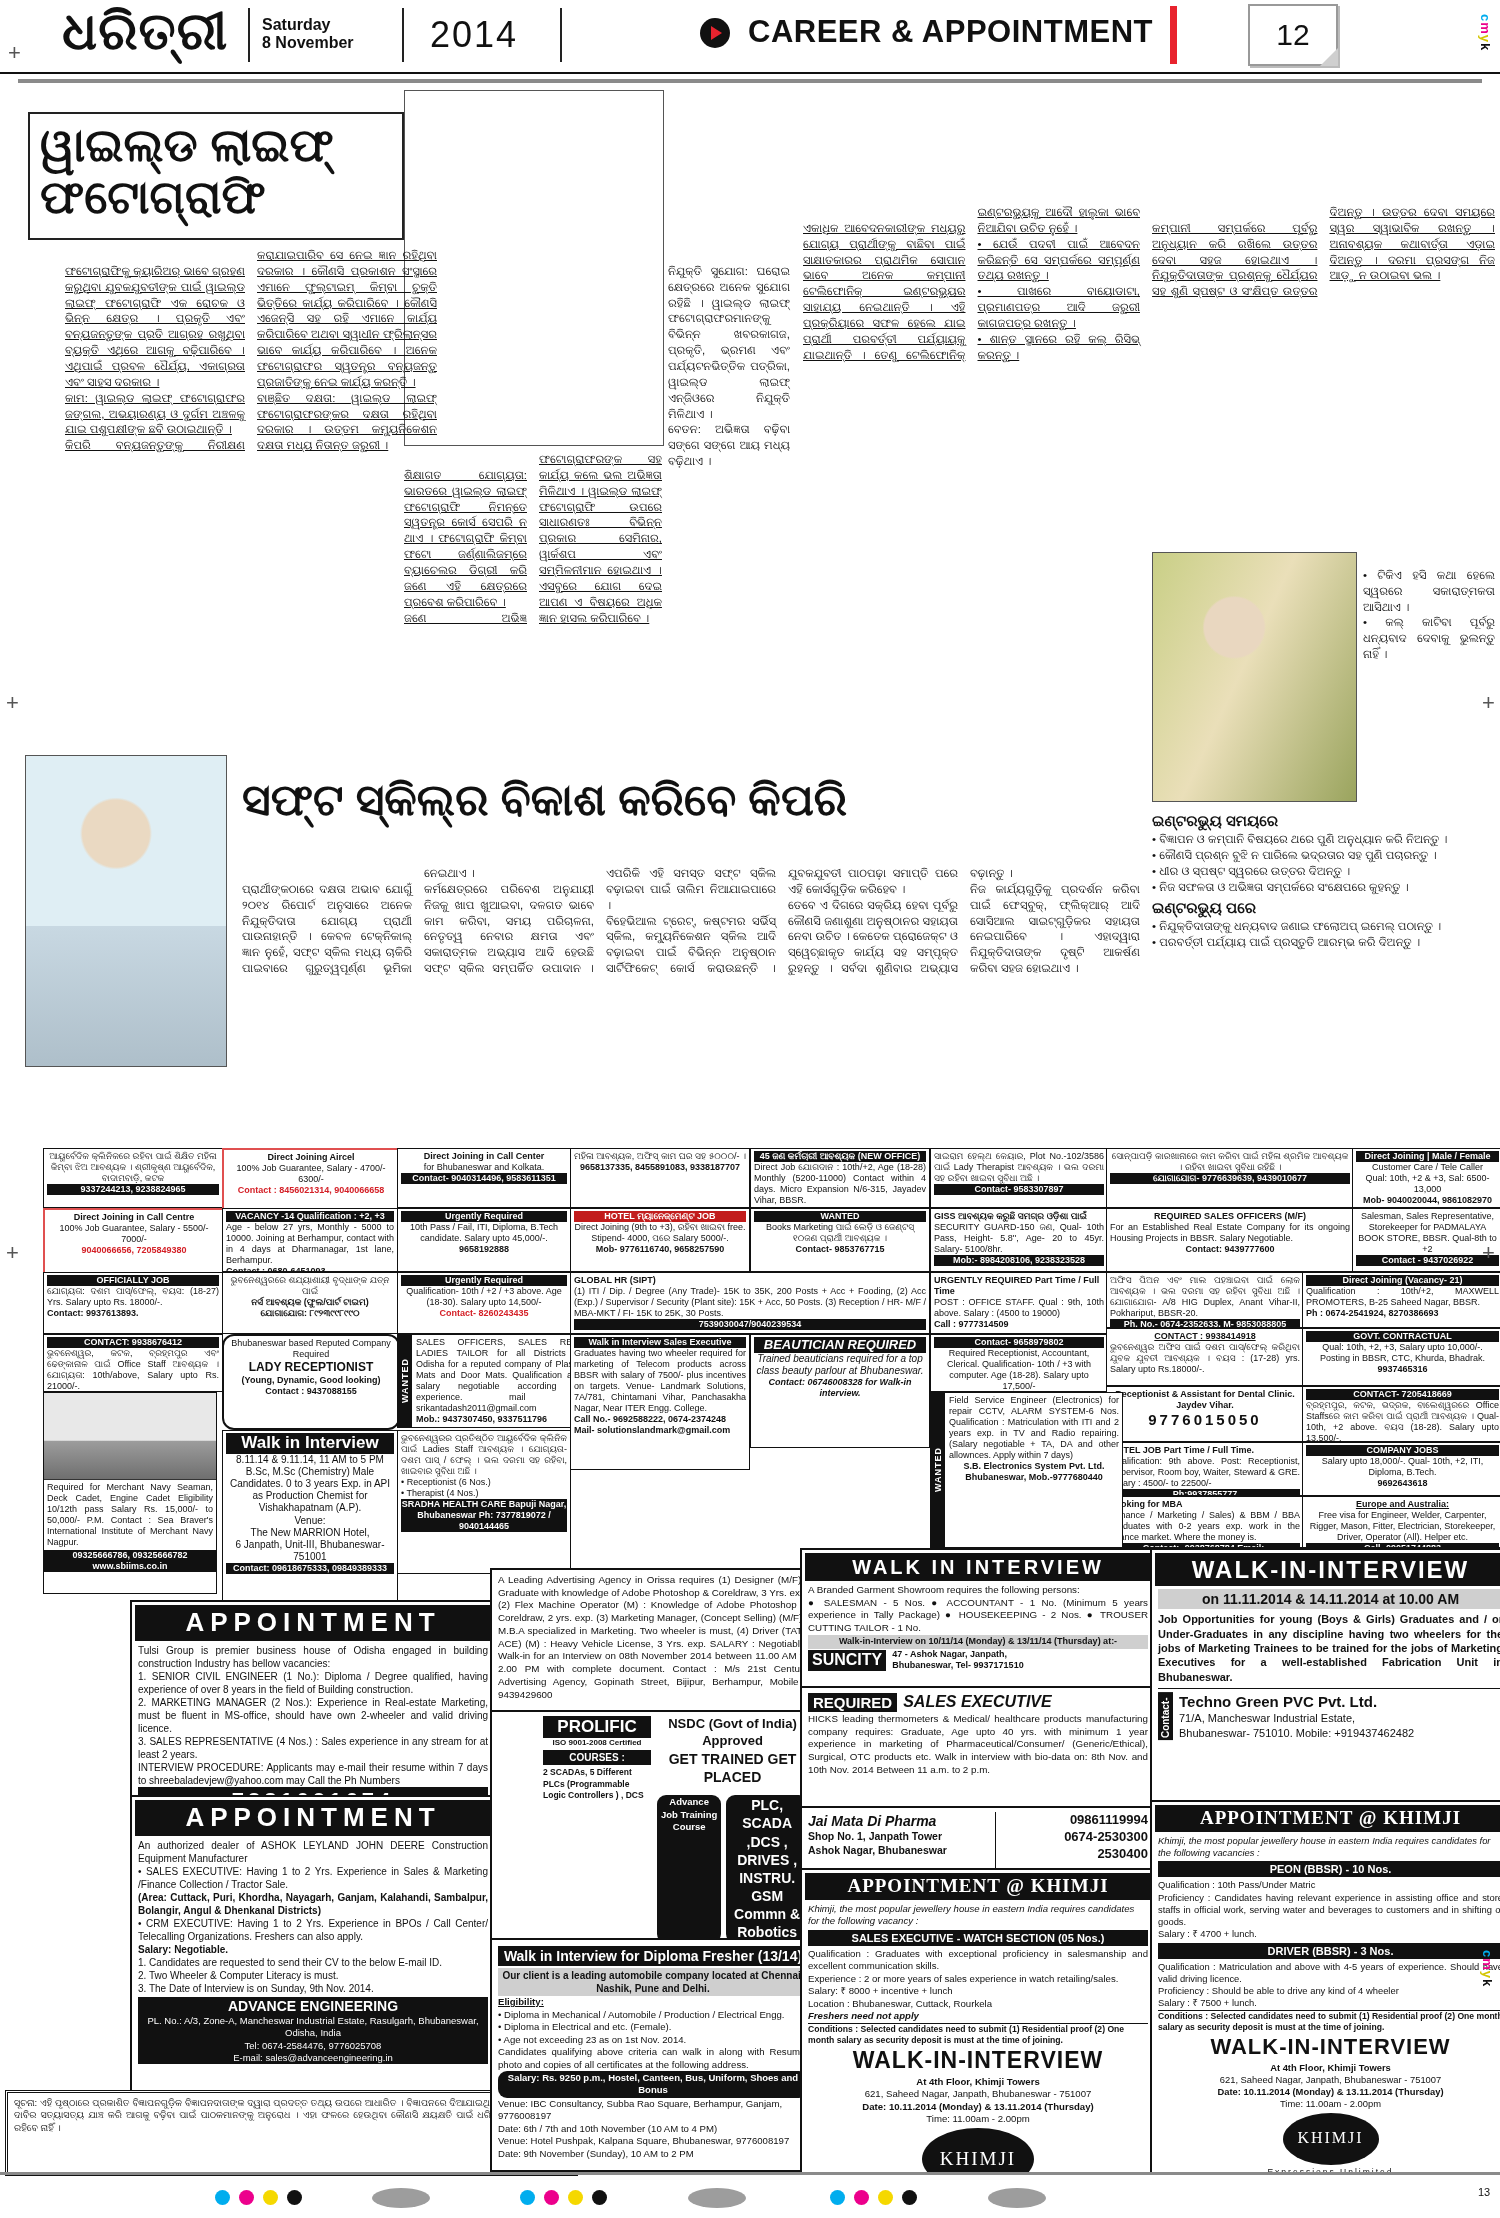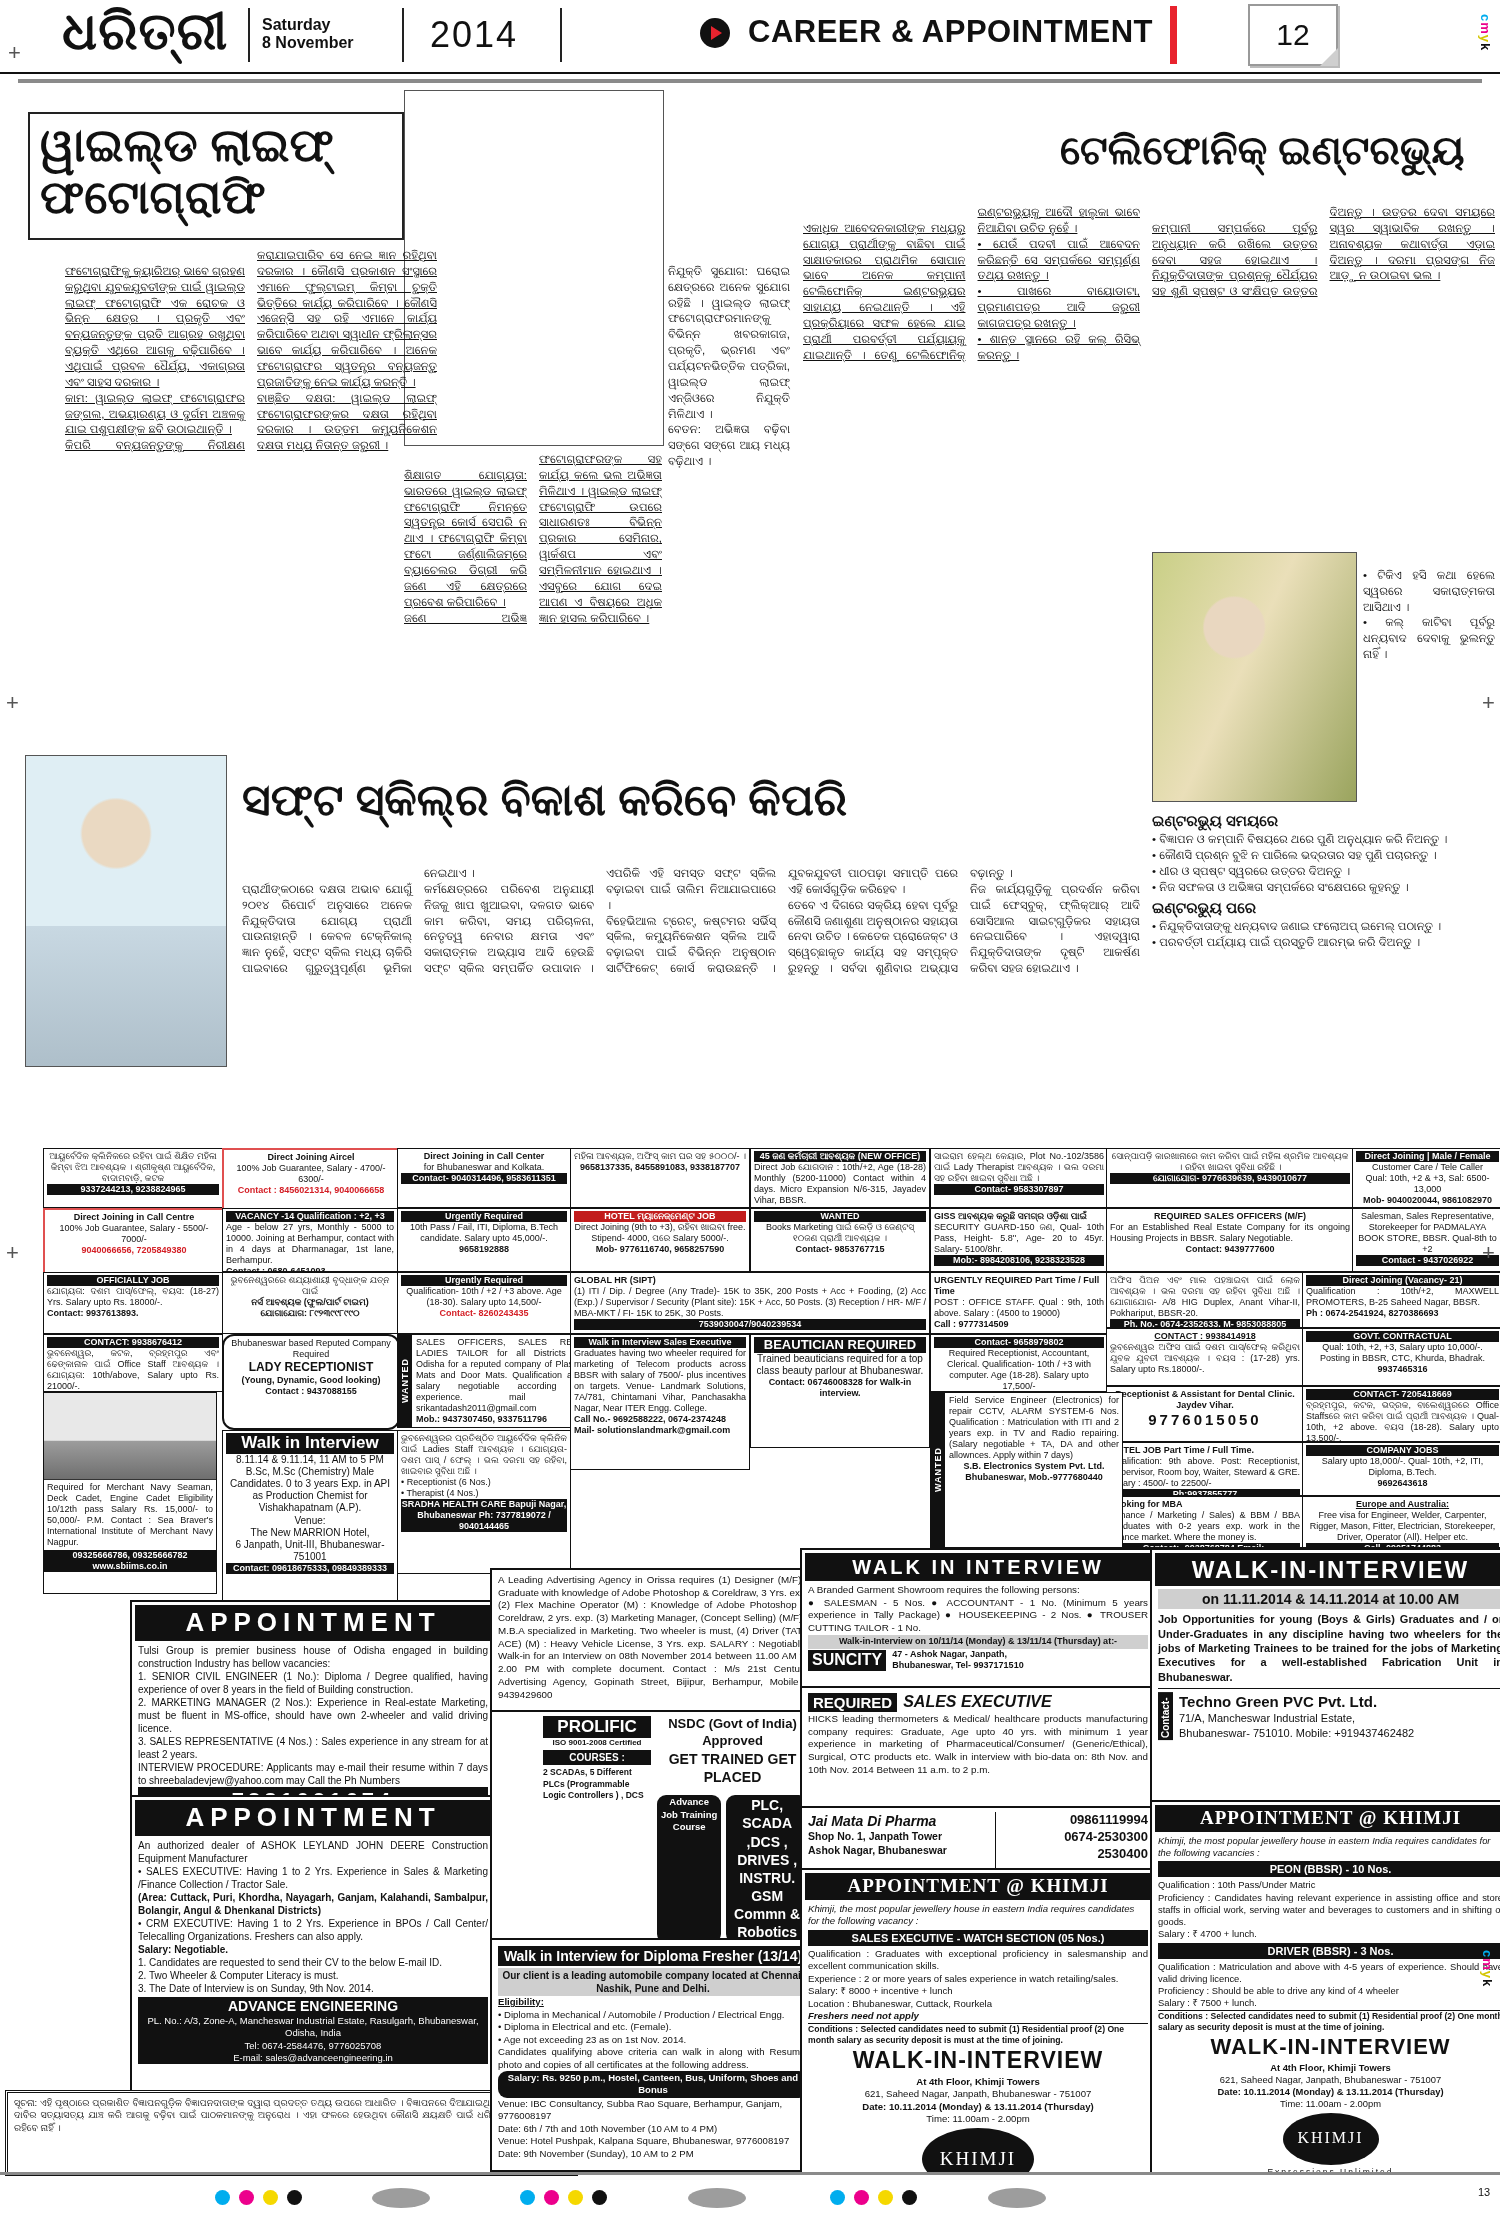--- a/index.html
+++ b/index.html
@@ -101,21 +101,20 @@
   </div>
   <div class="abs bodytxt" style="left:668px;top:248px;width:122px;height:496px;">
     <span>ନିଯୁକ୍ତି ସୁଯୋଗ: ଘରୋଇ କ୍ଷେତ୍ରରେ ଅନେକ ସୁଯୋଗ ରହିଛି । ୱାଇଲ୍ଡ ଲାଇଫ୍ ଫଟୋଗ୍ରାଫରମାନଙ୍କୁ ବିଭିନ୍ନ ଖବରକାଗଜ, ପ୍ରକୃତି, ଭ୍ରମଣ ଏବଂ ପର୍ଯ୍ୟଟନଭିତ୍ତିକ ପତ୍ରିକା, ୱାଇଲ୍ଡ ଲାଇଫ୍ ଏନ୍‌ଜିଓରେ ନିଯୁକ୍ତି ମିଳିଥାଏ ।
 ବେତନ: ଅଭିଜ୍ଞତା ବଢ଼ିବା ସଙ୍ଗେ ସଙ୍ଗେ ଆୟ ମଧ୍ୟ ବଢ଼ିଥାଏ ।</span>
   </div>
   <div class="abs bodytxt cols2" style="left:404px;top:452px;width:258px;height:292px;">
     <span>ଶିକ୍ଷାଗତ ଯୋଗ୍ୟତା: ଭାରତରେ ୱାଇଲ୍ଡ ଲାଇଫ୍ ଫଟୋଗ୍ରାଫି ନିମନ୍ତେ ସ୍ୱତନ୍ତ୍ର କୋର୍ସ ସେପରି ନ ଥାଏ । ଫଟୋଗ୍ରାଫି କିମ୍ବା ଫଟୋ ଜର୍ଣ୍ଣାଲିଜମ୍‌ରେ ବ୍ୟାଚେଲର ଡିଗ୍ରୀ କରି ଜଣେ ଏହି କ୍ଷେତ୍ରରେ ପ୍ରବେଶ କରିପାରିବେ ।</span>
     <span>ଜଣେ ଅଭିଜ୍ଞ ଫଟୋଗ୍ରାଫରଙ୍କ ସହ କାର୍ଯ୍ୟ କଲେ ଭଲ ଅଭିଜ୍ଞତା ମିଳିଥାଏ । ୱାଇଲ୍ଡ ଲାଇଫ୍ ଫଟୋଗ୍ରାଫି ଉପରେ ସାଧାରଣତଃ ବିଭିନ୍ନ ପ୍ରକାର ସେମିନାର, ୱାର୍କଶପ ଏବଂ ସମ୍ମିଳନୀମାନ ହୋଇଥାଏ । ଏସବୁରେ ଯୋଗ ଦେଇ ଆପଣ ଏ ବିଷୟରେ ଅଧିକ ଜ୍ଞାନ ହାସଲ କରିପାରିବେ ।</span>
   </div>
 
-  <div class="abs hl3" style="left:1060px;top:128px;width:440px;">ଟେଲିଫୋନିକ୍ ଇଣ୍ଟରଭ୍ୟୁ</div>
   <div class="abs bodytxt cols2" style="left:803px;top:205px;width:337px;height:880px;">
     <span>ଏକାଧିକ ଆବେଦନକାରୀଙ୍କ ମଧ୍ୟରୁ ଯୋଗ୍ୟ ପ୍ରାର୍ଥୀଙ୍କୁ ବାଛିବା ପାଇଁ ସାକ୍ଷାତକାରର ପ୍ରାଥମିକ ସୋପାନ ଭାବେ ଅନେକ କମ୍ପାନୀ ଟେଲିଫୋନିକ୍ ଇଣ୍ଟରଭ୍ୟୁର ସାହାଯ୍ୟ ନେଇଥାନ୍ତି । ଏହି ପ୍ରକ୍ରିୟାରେ ସଫଳ ହେଲେ ଯାଇ ପ୍ରାର୍ଥୀ ପରବର୍ତ୍ତୀ ପର୍ଯ୍ୟାୟକୁ ଯାଇଥାନ୍ତି । ତେଣୁ ଟେଲିଫୋନିକ୍ ଇଣ୍ଟରଭ୍ୟୁକୁ ଆଦୌ ହାଲୁକା ଭାବେ ନିଆଯିବା ଉଚିତ ନୁହେଁ ।
 • ଯେଉଁ ପଦବୀ ପାଇଁ ଆବେଦନ କରିଛନ୍ତି ସେ ସମ୍ପର୍କରେ ସମ୍ପୂର୍ଣ୍ଣ ତଥ୍ୟ ରଖନ୍ତୁ ।
 • ପାଖରେ ବାୟୋଡାଟା, ପ୍ରମାଣପତ୍ର ଆଦି ଜରୁରୀ କାଗଜପତ୍ର ରଖନ୍ତୁ ।
 • ଶାନ୍ତ ସ୍ଥାନରେ ରହି କଲ୍ ରିସିଭ୍ କରନ୍ତୁ ।</span>
   </div>
   <div class="abs bodytxt cols2" style="left:1152px;top:205px;width:343px;height:335px;">
     <span>କମ୍ପାନୀ ସମ୍ପର୍କରେ ପୂର୍ବରୁ ଅନୁଧ୍ୟାନ କରି ରଖିଲେ ଉତ୍ତର ଦେବା ସହଜ ହୋଇଥାଏ । ନିଯୁକ୍ତିଦାତାଙ୍କ ପ୍ରଶ୍ନକୁ ଧୈର୍ଯ୍ୟର ସହ ଶୁଣି ସ୍ପଷ୍ଟ ଓ ସଂକ୍ଷିପ୍ତ ଉତ୍ତର ଦିଅନ୍ତୁ । ଉତ୍ତର ଦେବା ସମୟରେ ସ୍ୱର ସ୍ୱାଭାବିକ ରଖନ୍ତୁ । ଅନାବଶ୍ୟକ କଥାବାର୍ତ୍ତା ଏଡ଼ାଇ ଦିଅନ୍ତୁ । ଦରମା ପ୍ରସଙ୍ଗ ନିଜ ଆଡ଼ୁ ନ ଉଠାଇବା ଭଲ ।</span>
   </div>
   <div class="abs photo ph-tele" style="left:1152px;top:552px;width:203px;height:248px;"></div>
@@ -269,21 +268,21 @@
   <div class="ad wv" style="left:397px;top:1334px;width:166px;height:88px;">
       <span class="vert">WANTED</span>
       <span class="b">SALES OFFICERS, SALES REP., LADIES TAILOR for all Districts of Odisha for a reputed company of Plastic Mats and Door Mats. Qualification and salary negotiable according to experience. mail to: srikantadash2011@gmail.com</span>
       <span class="c">Mob.: 9437307450, 9337511796</span>
     </div>
   <div class="ad" style="left:570px;top:1334px;width:172px;height:130px;">
       <span class="ti">Walk in Interview  Sales Executive</span>
       <span class="b">Graduates having two wheeler required for marketing of Telecom products across BBSR with salary of 7500/- plus incentives on targets. Venue- Landmark Solutions, 7A/781, Chintamani Vihar, Panchasakha Nagar, Near ITER Engg. College.</span>
       <span class="c">Call No.- 9692588222, 0674-2374248 Mail- solutionslandmark@gmail.com</span>
     </div>
-  <div class="ad" style="left:750px;top:1334px;width:172px;height:108px;">
+  <div class="ad" style="left:750px;top:1334px;width:172px;height:108px;font-style:italic;">
       <span class="ti" style="font-size:13px">BEAUTICIAN REQUIRED</span>
       <span class="b ct" style="font-size:10px">Trained beauticians required for a top class beauty parlour at Bhubaneswar.</span>
       <span class="c ct">Contact: 06746008328 for Walk-in interview.</span>
     </div>
   <div class="ad" style="left:930px;top:1334px;width:170px;height:52px;">
       <span class="ti">Contact- 9658979802</span>
       <span class="b ct">Required Receptionist, Accountant, Clerical. Qualification- 10th / +3 with computer. Age (18-28). Salary upto 17,500/-</span>
     </div>
   <div class="ad" style="left:1106px;top:1328px;width:190px;height:52px;">
       <span class="tc" style="text-decoration:underline">CONTACT : 9938414918</span>

